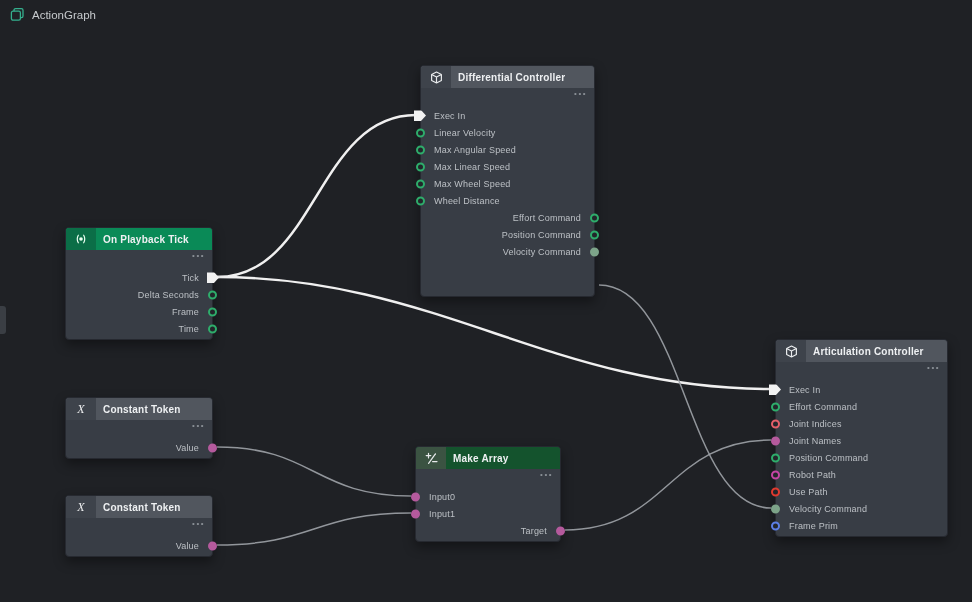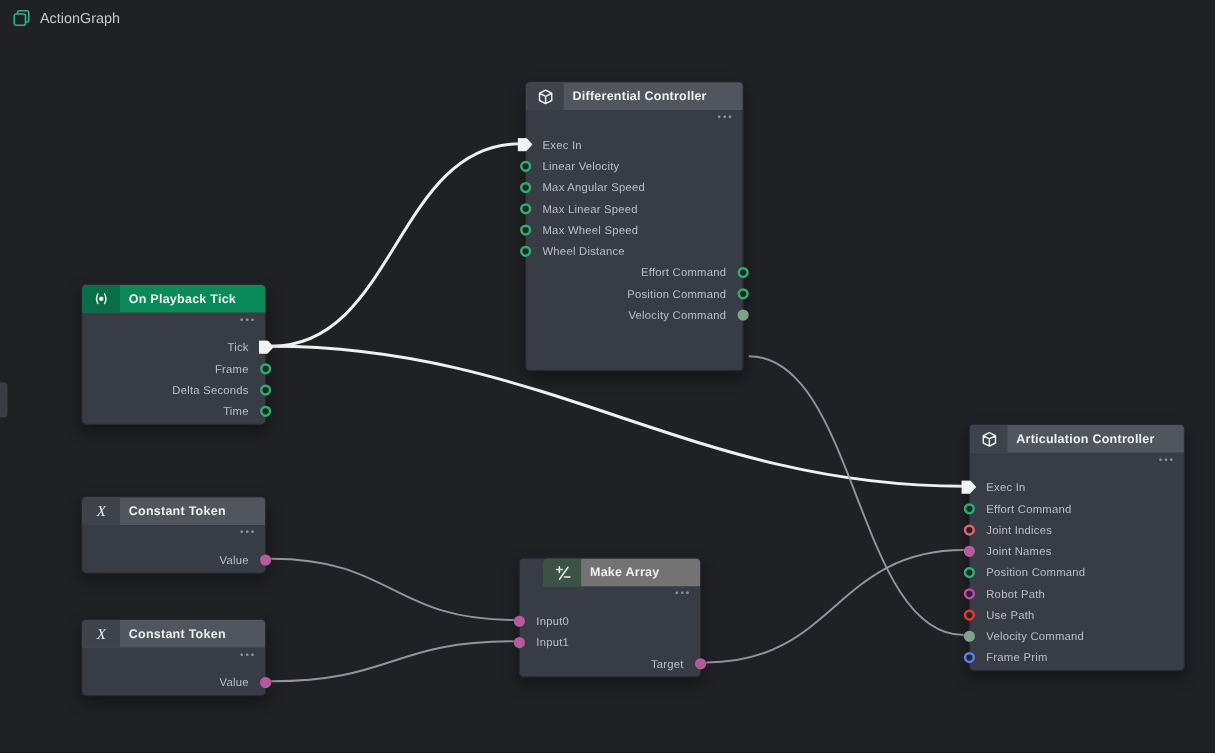--- a/index.html
+++ b/index.html
@@ -79,25 +79,25 @@
           <span class="node-title">On Playback Tick</span>
         </div>
         <div class="node-options">•••</div>
         <div class="node-pins">
           <div class="pin-row out">
             <span class="pin exec out"></span>
             <span>Tick</span>
           </div>
           <div class="pin-row out">
             <span class="pin dot out" style="border-color: rgb(46, 173, 107);"></span>
+            <span>Delta Seconds</span>
+          </div>
+          <div class="pin-row out">
+            <span class="pin dot out" style="border-color: rgb(46, 173, 107);"></span>
             <span>Frame</span>
-          </div>
-          <div class="pin-row out">
-            <span class="pin dot out" style="border-color: rgb(46, 173, 107);"></span>
-            <span>Delta Seconds</span>
           </div>
           <div class="pin-row out">
             <span class="pin dot out" style="border-color: rgb(46, 173, 107);"></span>
             <span>Time</span>
           </div>
         </div>
       </div>
       <div class="node" style="left: 420px; top: 65px; width: 175px; height: 232px;">
         <div class="node-header" style="background: rgb(81, 86, 94);">
           <span class="node-iconbox" style="background: rgb(62, 67, 75);">
@@ -171,21 +171,21 @@
         </div>
         <div class="node-options">•••</div>
         <div class="node-pins">
           <div class="pin-row out">
             <span class="pin dot out" style="border-color: rgb(181, 90, 157); background: rgb(181, 90, 157);"></span>
             <span>Value</span>
           </div>
         </div>
       </div>
       <div class="node" style="left: 415px; top: 446px; width: 146px; height: 96px;">
-        <div class="node-header" style="background: #737373; margin-left: 19px;">
+        <div class="node-header" style="background: #14532d;">
           <span class="node-iconbox" style="background: rgb(59, 83, 66);">
             <svg width="13" height="13" viewBox="0 0 13 13" fill="none" stroke="#e8eaec" stroke-width="1.2" stroke-linecap="round">
               <path d="M3.5 1.3 V6 M1.2 3.6 H5.8"></path>
               <path d="M10.4 1.8 L3.6 11.4"></path>
               <path d="M7.6 9.6 H12"></path>
             </svg>
           </span>
           <span class="node-title">Make Array</span>
         </div>
         <div class="node-options">•••</div>

